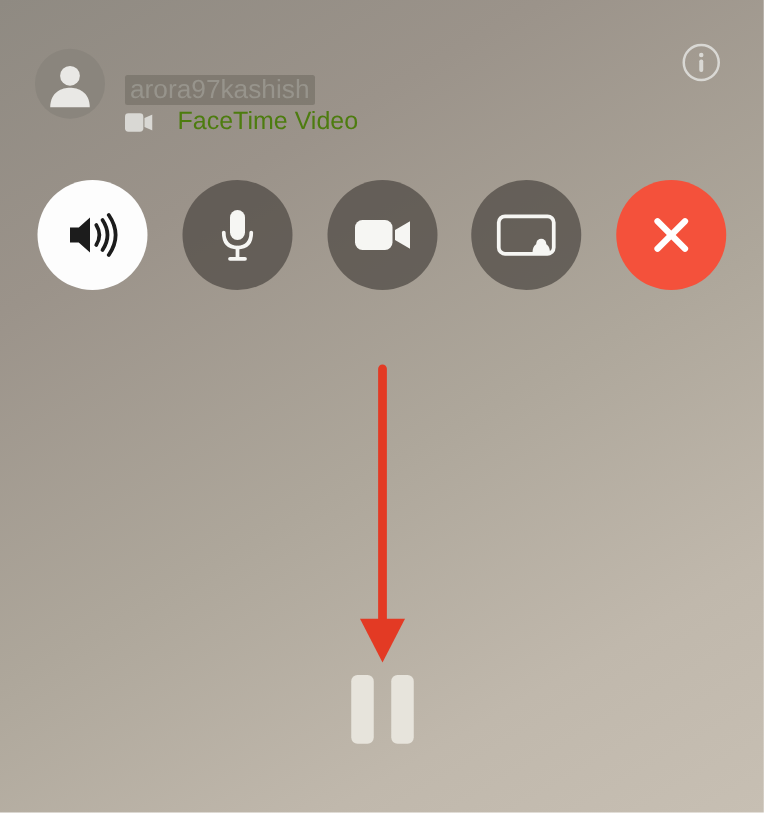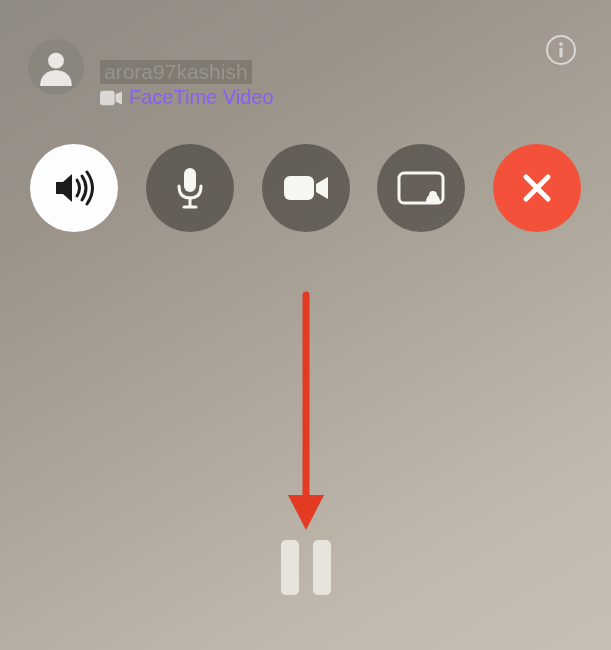--- a/index.html
+++ b/index.html
@@ -51,24 +51,24 @@
       color: rgba(170,170,163,0.55);
       padding: 0 4px;
       border-radius: 2px;
       letter-spacing: 0px;
       margin-top: 35px;
     }
 
     .call-type {
       display: flex;
       align-items: center;
-      gap: 7px;
+      gap: 20px;
       font-size: 20px;
       font-weight: 300;
-      color: #8b5cf6;
+      color: #4d7c0f;
     }
     .call-type svg { width: 22px; height: 16px; }
 
     .info-btn {
       position: absolute;
       right: 30px;
       top: 30px;
       width: 40px;
       height: 40px;
       border-radius: 50%;

